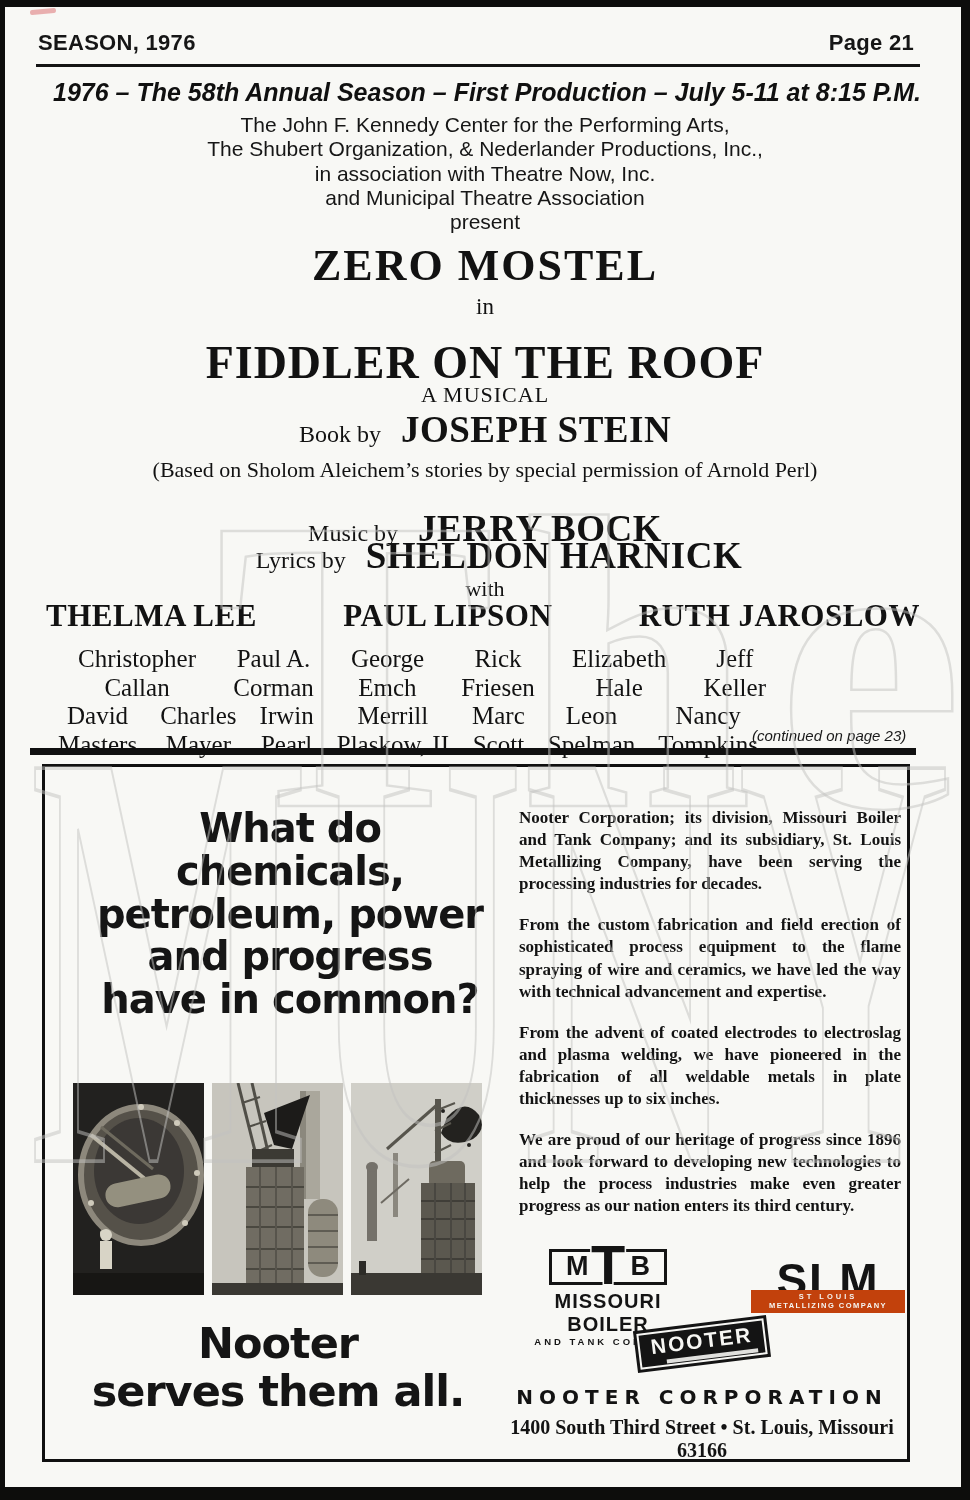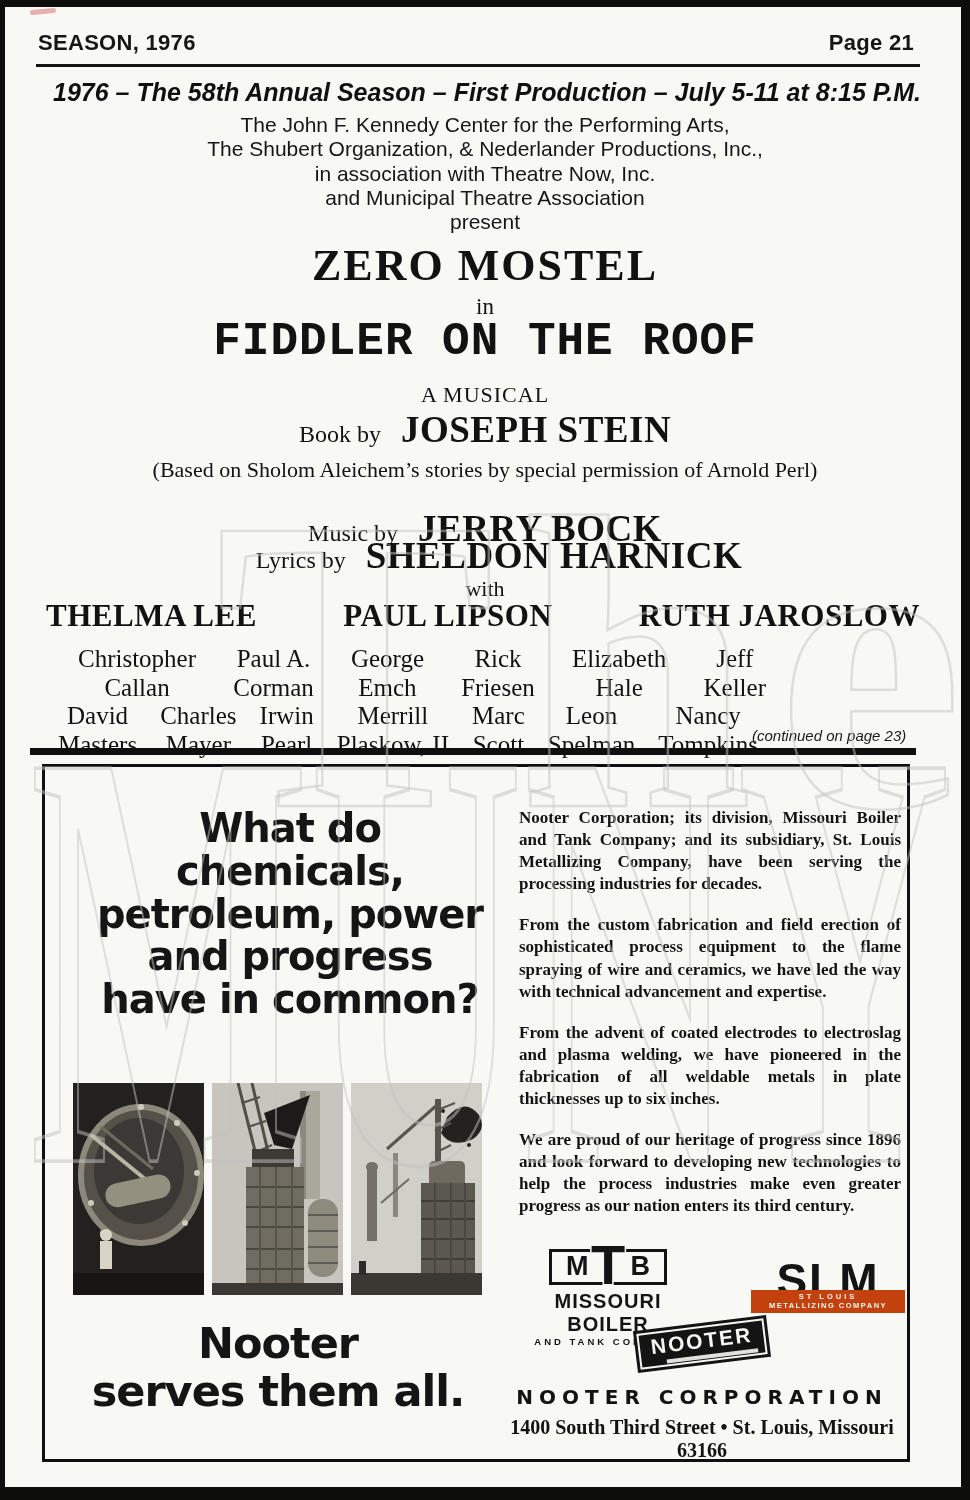--- a/index.html
+++ b/index.html
@@ -13,21 +13,21 @@
        font-family:"Liberation Sans",sans-serif;font-size:22px;font-weight:600;letter-spacing:.3px;color:#161616;}
   .hrule{position:absolute;left:36px;top:64px;width:884px;height:3px;background:#141414;}
   .banner{position:absolute;left:4px;right:0;top:78px;text-align:center;
           font-family:"Liberation Sans",sans-serif;font-style:italic;font-weight:bold;font-size:25px;color:#101010;}
   .presenters{position:absolute;left:0;right:0;top:113px;text-align:center;
           font-family:"Liberation Sans",sans-serif;font-size:21px;line-height:1.16;color:#161616;}
 
   
   .star{position:absolute;left:0;right:0;top:240px;text-align:center;font-weight:bold;font-size:44px;letter-spacing:2px;}
   .inword{position:absolute;left:0;right:0;top:294px;text-align:center;font-size:23px;}
-  .title{position:absolute;left:0;right:0;top:316px;text-align:center;font-weight:bold;font-size:46px;letter-spacing:1px;font-family:Liberation Mono, monospace;}
+  .title{position:absolute;left:0;right:0;top:336px;text-align:center;font-weight:bold;font-size:46px;letter-spacing:1px;}
   .musical{position:absolute;left:0;right:0;top:382px;text-align:center;font-size:22px;letter-spacing:1px;}
   .creditline{position:absolute;left:0;right:0;display:flex;justify-content:center;align-items:baseline;gap:20px;}
   .clabel{font-size:24px;}
   .cname{font-weight:bold;font-size:37px;letter-spacing:.5px;}
   .based{position:absolute;left:0;right:0;top:457px;text-align:center;font-size:22px;}
   .withword{position:absolute;left:0;right:0;top:576px;text-align:center;font-size:22px;}
   .featured{position:absolute;left:46px;right:50px;top:598px;display:flex;justify-content:space-between;
             font-weight:bold;font-size:31px;letter-spacing:.5px;}
   .castrow{position:absolute;display:flex;justify-content:space-between;}
   .castrow .nm{text-align:center;font-size:25px;line-height:1.14;}

